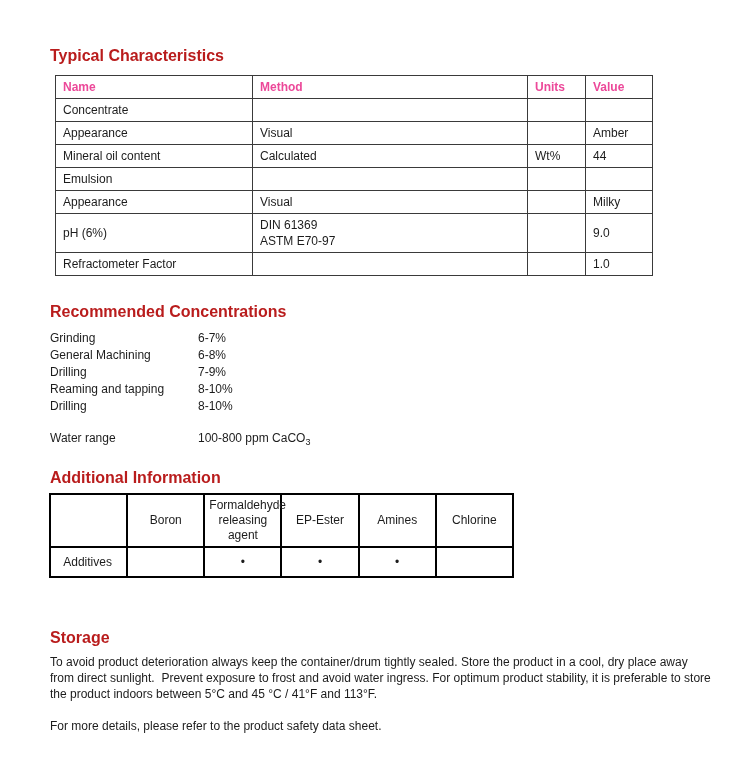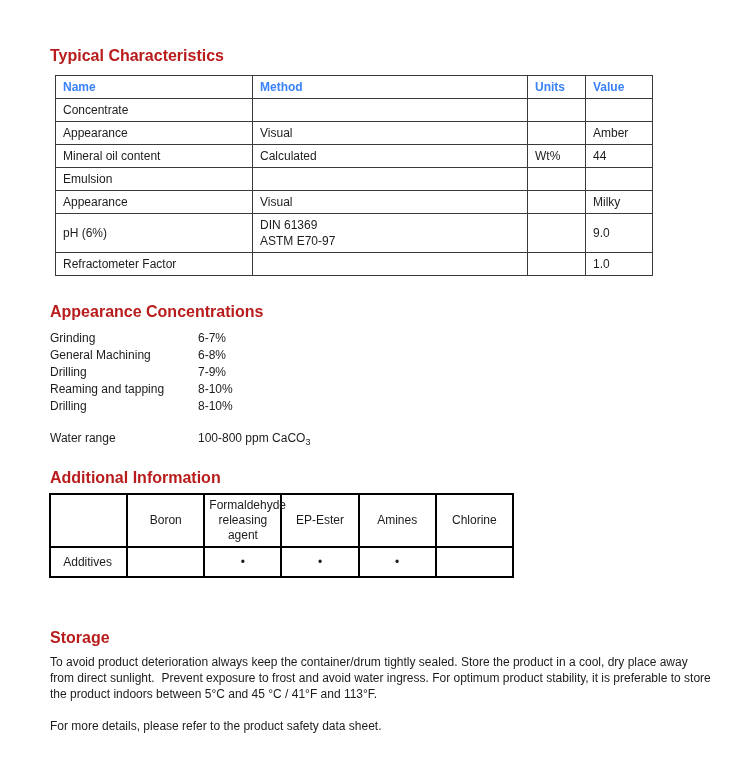--- a/index.html
+++ b/index.html
@@ -34,21 +34,21 @@
     font-size: 12px;
   }
   table.tbl1 th, table.tbl1 td {
     border: 1px solid #3a3a3a;
     padding: 3px 7px;
     line-height: 16px;
     text-align: left;
     vertical-align: middle;
     overflow: hidden;
   }
-  table.tbl1 th { font-weight: bold; color: #3b82f6; }
+  table.tbl1 th { font-weight: bold; color: #ec4899; }
   table.tbl1 .c-method { white-space: pre-line; }
   
   #rc-title { margin-top: 26px; }
   .conc-list { margin-top: 9px; }
   .conc-row {
     display: grid;
     grid-template-columns: 148px auto;
     font-size: 12px;
     line-height: 17px;
   }
@@ -156,21 +156,21 @@
             <td class="c-name">Refractometer Factor</td>
             <td class="c-method"></td>
             <td class="c-units"></td>
             <td class="c-value">1.0</td>
           </tr>
         </tbody>
     </table>
   </section>
 
   <section>
-    <h2 class="section-title" id="rc-title">Appearance Concentrations</h2>
+    <h2 class="section-title" id="rc-title">Recommended Concentrations</h2>
     <div class="conc-list">
         <div class="conc-row">
           <span>Grinding</span>
           <span>6-7%</span>
         </div>
         <div class="conc-row">
           <span>General Machining</span>
           <span>6-8%</span>
         </div>
         <div class="conc-row">

